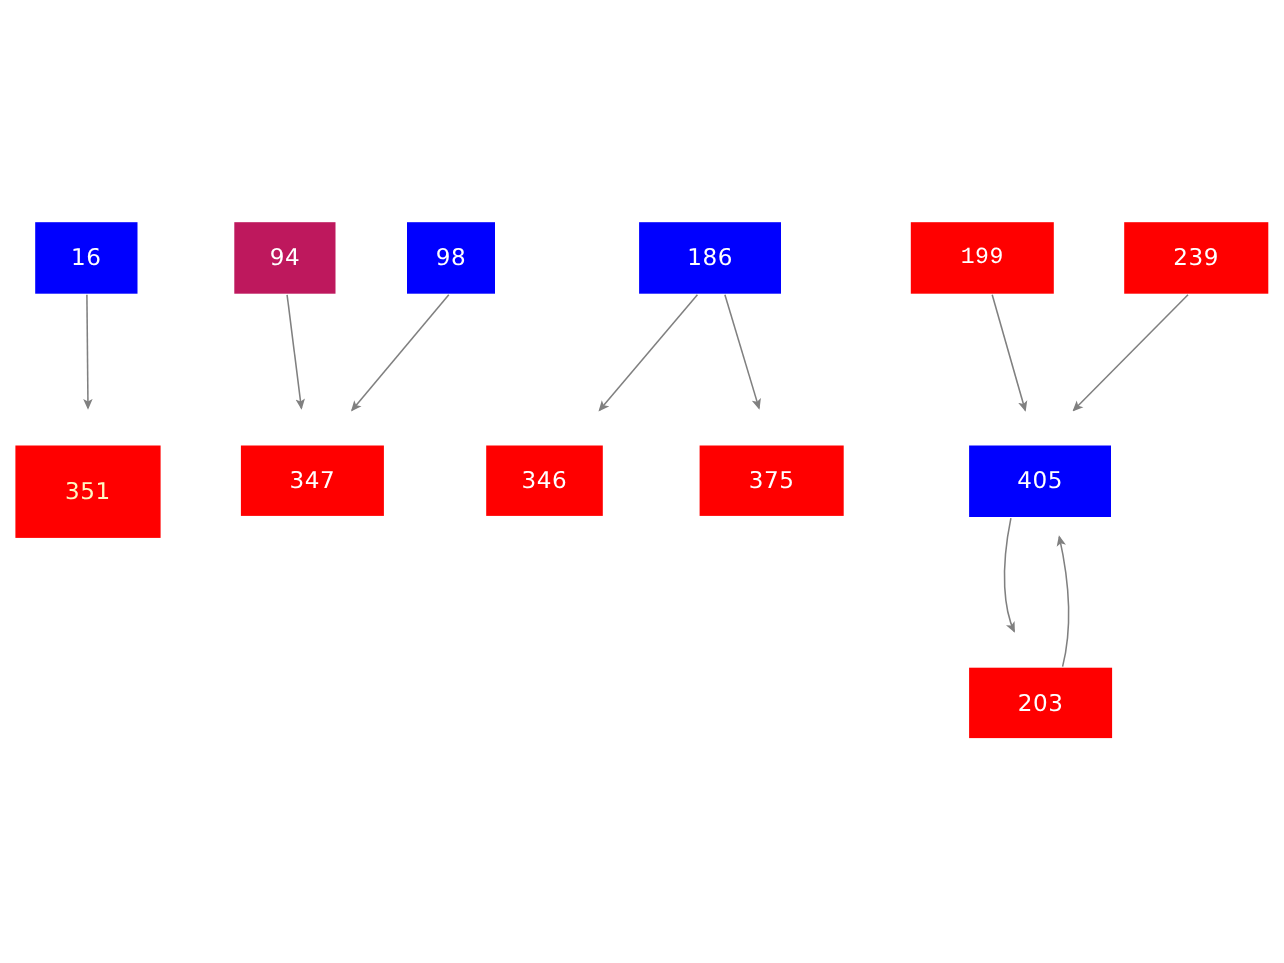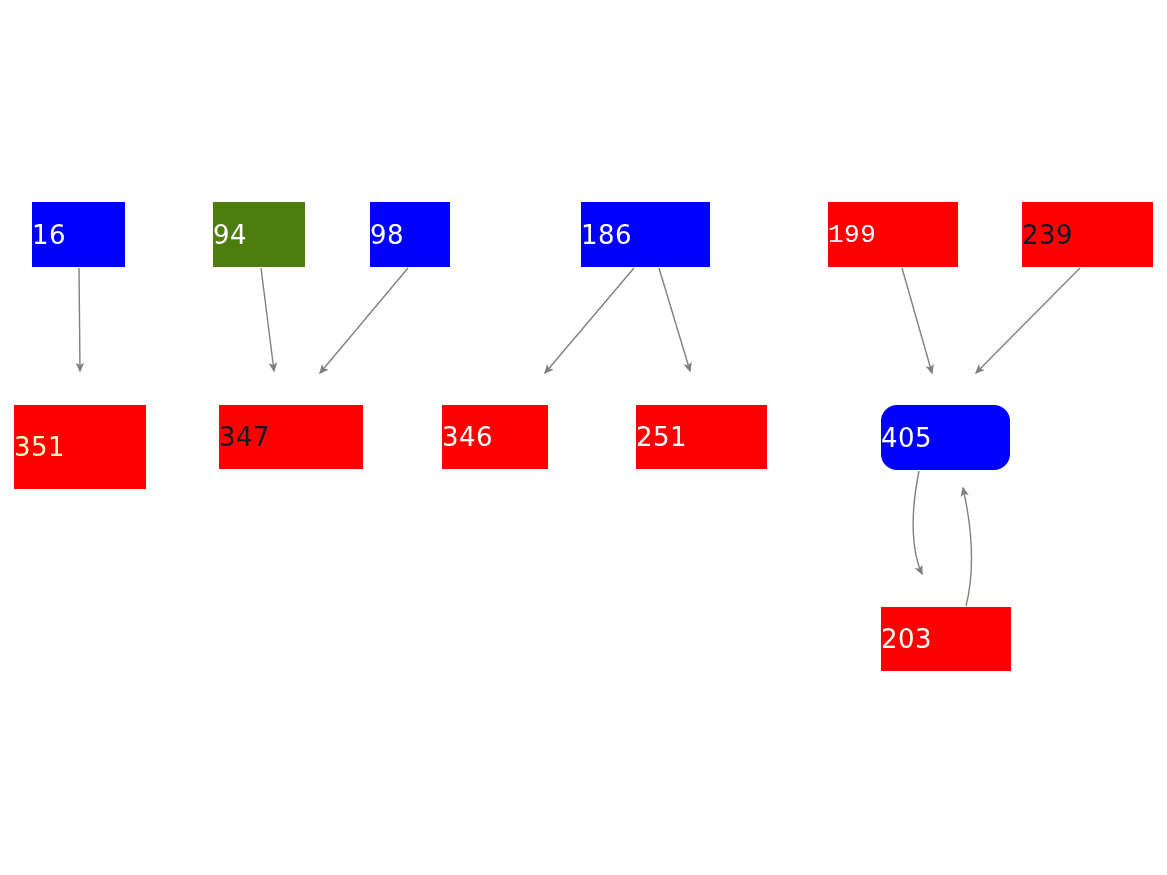--- a/index.html
+++ b/index.html
@@ -24,22 +24,23 @@
     top: 0;
     width: 1167px;
     height: 875px;
     pointer-events: none;
   }
   .graph-node {
     position: absolute;
     box-sizing: border-box;
     display: flex;
     align-items: center;
+    justify-content: center;
     color: #ffffff;
-    font-size: 26px;
+    font-size: 21px;
     font-family: "DejaVu Sans", sans-serif;
     line-height: 1;
     letter-spacing: 0.5px;
     user-select: none;
   }
   .graph-node.fill-blue { background: #0000ff; }
   .graph-node.fill-red  { background: #ff0000; }
   .node-label { display: block; }
 </style>
 </head>
@@ -61,48 +62,48 @@
       <path d="M 902,268 L 932,373" fill="none" stroke="#808080" stroke-width="1.4" marker-end="url(#arrowhead)"></path>
       <path d="M 1080,268 L 976,373" fill="none" stroke="#808080" stroke-width="1.4" marker-end="url(#arrowhead)"></path>
       <path d="M 919,471 C 909,520 913,555 922,574" fill="none" stroke="#808080" stroke-width="1.4" marker-end="url(#arrowhead)"></path>
       <path d="M 966,606 C 975,570 972,528 963,488" fill="none" stroke="#808080" stroke-width="1.4" marker-end="url(#arrowhead)"></path>
     </svg>
 
   <div id="node-layer">
       <div class="graph-node fill-blue" style="left: 32px; top: 202px; width: 93px; height: 65px; background: rgb(0, 0, 255); color: rgb(255, 255, 255);">
         <span class="node-label">16</span>
       </div>
-      <div class="graph-node fill-blue" style="left: 213px; top: 202px; width: 92px; height: 65px; background: #4d7c0f; color: rgb(255, 255, 255);">
+      <div class="graph-node fill-blue" style="left: 213px; top: 202px; width: 92px; height: 65px; background: #be185d; color: rgb(255, 255, 255);">
         <span class="node-label">94</span>
       </div>
       <div class="graph-node fill-blue" style="left: 370px; top: 202px; width: 80px; height: 65px; background: rgb(0, 0, 255); color: rgb(255, 255, 255);">
         <span class="node-label">98</span>
       </div>
       <div class="graph-node fill-blue" style="left: 581px; top: 202px; width: 129px; height: 65px; background: rgb(0, 0, 255); color: rgb(255, 255, 255);">
         <span class="node-label">186</span>
       </div>
       <div class="graph-node fill-red" style="left: 828px; top: 202px; width: 130px; height: 65px; background: rgb(255, 0, 0); color: rgb(255, 255, 255); font-family: Liberation Mono, monospace;">
         <span class="node-label">199</span>
       </div>
-      <div class="graph-node fill-red" style="left: 1022px; top: 202px; width: 131px; height: 65px; background: rgb(255, 0, 0); color: #0f172a;">
+      <div class="graph-node fill-red" style="left: 1022px; top: 202px; width: 131px; height: 65px; background: rgb(255, 0, 0); color: #ffffff;">
         <span class="node-label">239</span>
       </div>
       <div class="graph-node fill-red" style="left: 14px; top: 405px; width: 132px; height: 84px; background: rgb(255, 0, 0); color: #fef9c3;">
         <span class="node-label">351</span>
       </div>
-      <div class="graph-node fill-red" style="left: 219px; top: 405px; width: 144px; height: 64px; background: rgb(255, 0, 0); color: #0f172a;">
+      <div class="graph-node fill-red" style="left: 219px; top: 405px; width: 130px; height: 64px; background: rgb(255, 0, 0); color: #ffffff;">
         <span class="node-label">347</span>
       </div>
       <div class="graph-node fill-red" style="left: 442px; top: 405px; width: 106px; height: 64px; background: rgb(255, 0, 0); color: rgb(255, 255, 255);">
         <span class="node-label">346</span>
       </div>
       <div class="graph-node fill-red" style="left: 636px; top: 405px; width: 131px; height: 64px; background: rgb(255, 0, 0); color: rgb(255, 255, 255);">
-        <span class="node-label">251</span>
+        <span class="node-label">375</span>
       </div>
-      <div class="graph-node fill-blue" style="left: 881px; top: 405px; width: 129px; height: 65px; background: rgb(0, 0, 255); color: rgb(255, 255, 255); border-radius: 16px;">
+      <div class="graph-node fill-blue" style="left: 881px; top: 405px; width: 129px; height: 65px; background: rgb(0, 0, 255); color: rgb(255, 255, 255);">
         <span class="node-label">405</span>
       </div>
       <div class="graph-node fill-red" style="left: 881px; top: 607px; width: 130px; height: 64px; background: rgb(255, 0, 0); color: rgb(255, 255, 255);">
         <span class="node-label">203</span>
       </div>
     </div>
 
 </div>
 
 </body></html>

